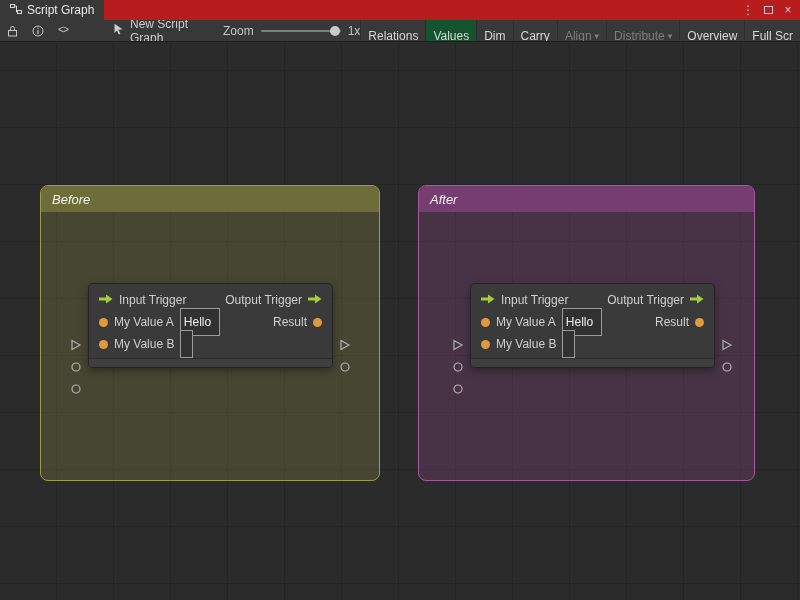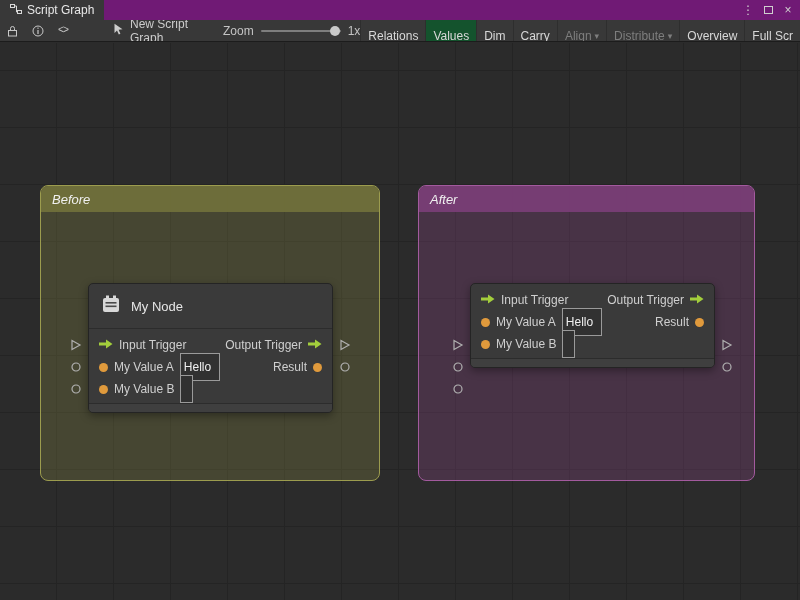--- a/index.html
+++ b/index.html
@@ -1,20 +1,20 @@
 <!DOCTYPE html>
 <html><head>
 <meta charset="utf-8">
 <style>
   * { margin:0; padding:0; box-sizing:border-box; }
   html,body { width:800px; height:600px; overflow:hidden; background:#2B2B2B;
               font-family:"Liberation Sans", sans-serif; font-size:12px; color:#D8D8D8; }
 
   
-  .tabbar { position:absolute; top:0; left:0; width:800px; height:20px; background:#701a75;
+  .tabbar { position:absolute; top:0; left:0; width:800px; height:20px; background:#b91c1c;
             display:flex; align-items:stretch; }
   .tab { display:flex; align-items:center; gap:5px; padding:0 10px; background:#383838;
          color:#E8E8E8; font-size:12px; }
   .winctrl { margin-left:auto; display:flex; align-items:center; gap:4px; padding-right:4px; }
   .winbtn { width:16px; height:16px; display:flex; align-items:center; justify-content:center;
             color:#CFCFCF; font-size:12px; cursor:default; }
   .maxglyph { width:9px; height:8px; border:1px solid #CFCFCF; display:inline-block; }
 
   
   .toolbar { position:absolute; top:20px; left:0; width:800px; height:22px; background:#383838;
@@ -155,32 +155,20 @@
     </div>
   </div>
 
   <div class="group group-after">
     <div class="group-header">
       <span>After</span>
     </div>
   </div>
 
   <div class="node" style="left:88px; top:240px;">
-    <div class="node-header">
-      <span>
-        <svg width="22" height="22" viewBox="0 0 22 22">
-          <rect x="3" y="4" width="16" height="14" rx="2" fill="#D8D8D8"></rect>
-          <rect x="6" y="1.5" width="3" height="4" fill="#D8D8D8"></rect>
-          <rect x="13" y="1.5" width="3" height="4" fill="#D8D8D8"></rect>
-          <rect x="5.5" y="8" width="11" height="1.6" fill="#4A4A4A"></rect>
-          <rect x="5.5" y="11.5" width="11" height="1.6" fill="#4A4A4A"></rect>
-        </svg>
-      </span>
-      <span class="node-title">My Node</span>
-    </div>
     <div class="node-body">
       <div class="port-row">
         <span>
           <svg width="14" height="10" viewBox="0 0 14 10">
               <path d="M0 3.5h7V0.5l6.5 4.5-6.5 4.5V6.5H0z" fill="#A3CE3C"></path>
             </svg>
         </span>
         <span>Input Trigger</span>
         <span class="right-side">
           <span>Output Trigger</span>

